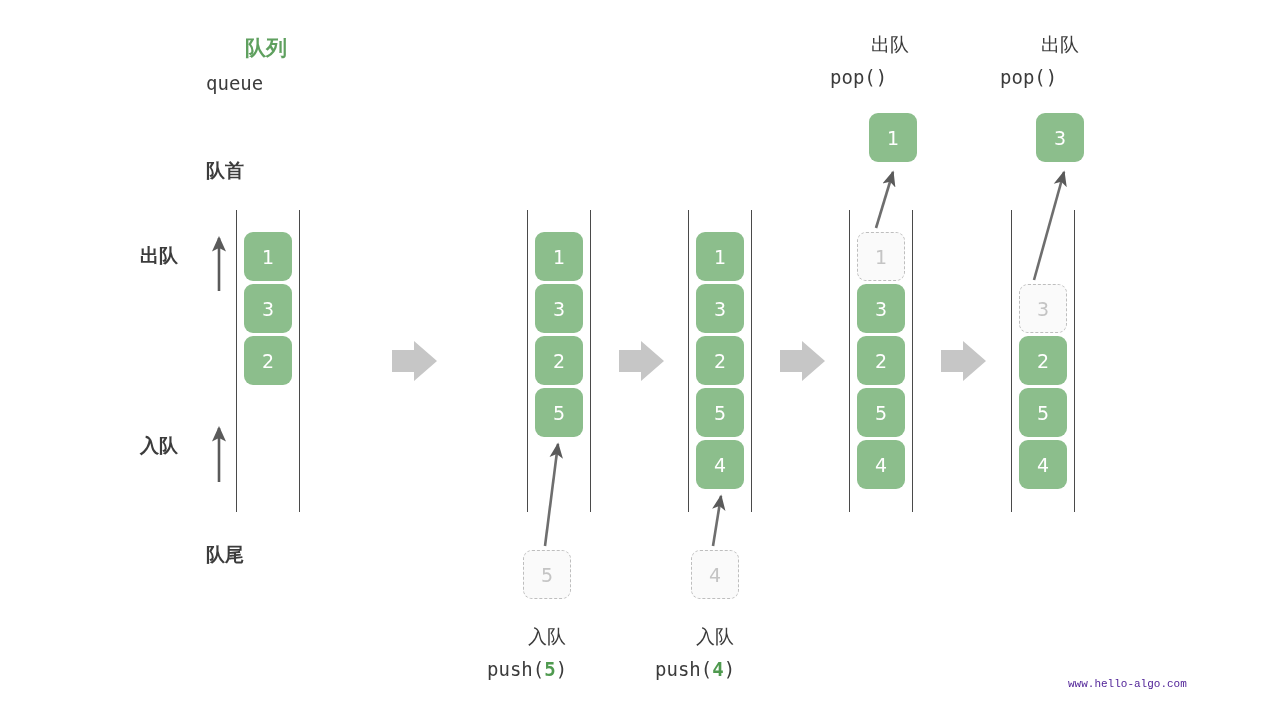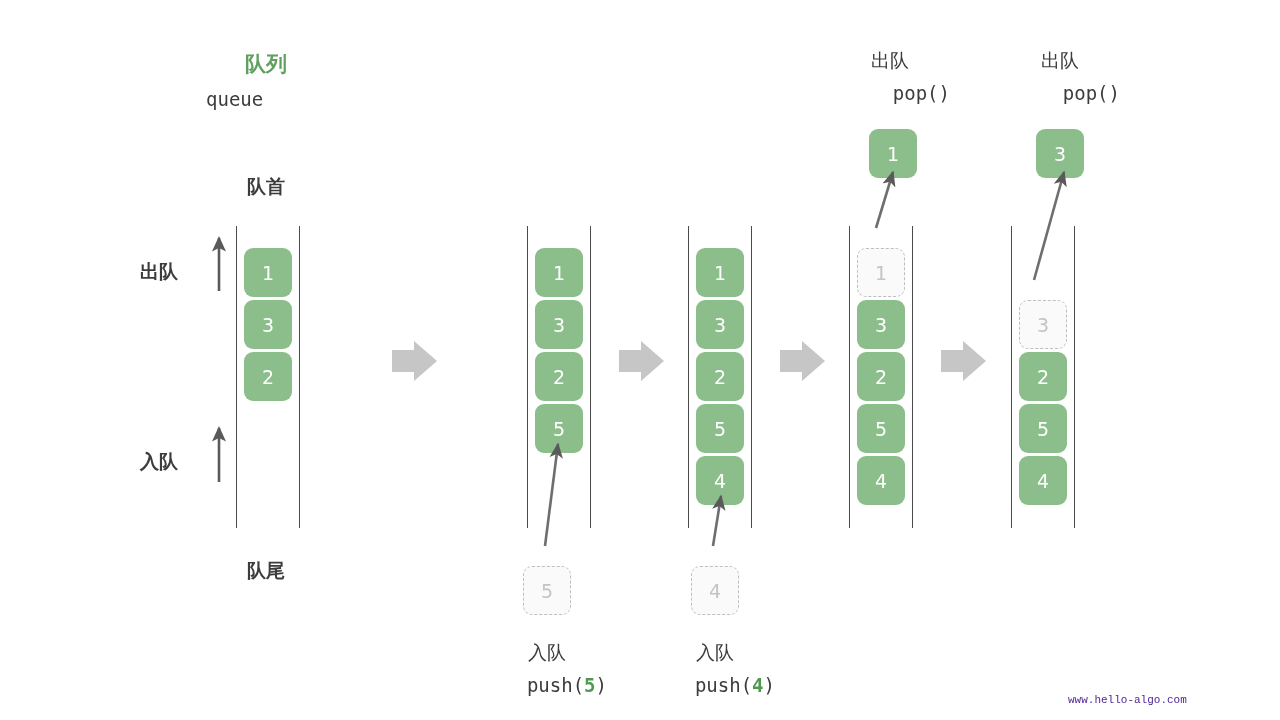--- a/index.html
+++ b/index.html
@@ -8,21 +8,21 @@
     background: #ffffff;
   }
   #canvas {
     position: relative;
     width: 1280px;
     height: 720px;
     background: #ffffff;
     font-family: "Liberation Sans", "DejaVu Sans", sans-serif;
     overflow: hidden;
   }
-  .abs { position: absolute; margin-top: 16px; }
+  .abs { position: absolute; }
 
   
   .title-cn {
     font-family: "DejaVu Sans", "Liberation Sans", sans-serif;
     font-size: 21px;
     font-weight: bold;
     color: #5FA05F;
     white-space: nowrap;
     text-align: center;
   }
@@ -32,35 +32,34 @@
     color: #3C3C3C;
     white-space: nowrap;
     text-align: left;
   }
   .label-bold {
     font-family: "DejaVu Sans", "Liberation Sans", sans-serif;
     font-size: 19px;
     font-weight: bold;
     color: #3C3C3C;
     white-space: nowrap;
-    text-align: center;
   }
   .op-cn {
     font-family: "DejaVu Sans", "Liberation Sans", sans-serif;
     font-size: 19px;
     color: #3C3C3C;
     white-space: nowrap;
     text-align: center;
   }
   .op-code {
     font-family: "DejaVu Sans Mono", "Liberation Mono", monospace;
     font-size: 19px;
     color: #3C3C3C;
     white-space: nowrap;
-    text-align: right;
+    text-align: left;
   }
   .op-code .num {
     color: #4F9A4F;
     font-weight: bold;
   }
   .watermark {
     font-family: Liberation Mono, monospace;
     font-size: 11px;
     color: #4c1d95;
     white-space: nowrap;

